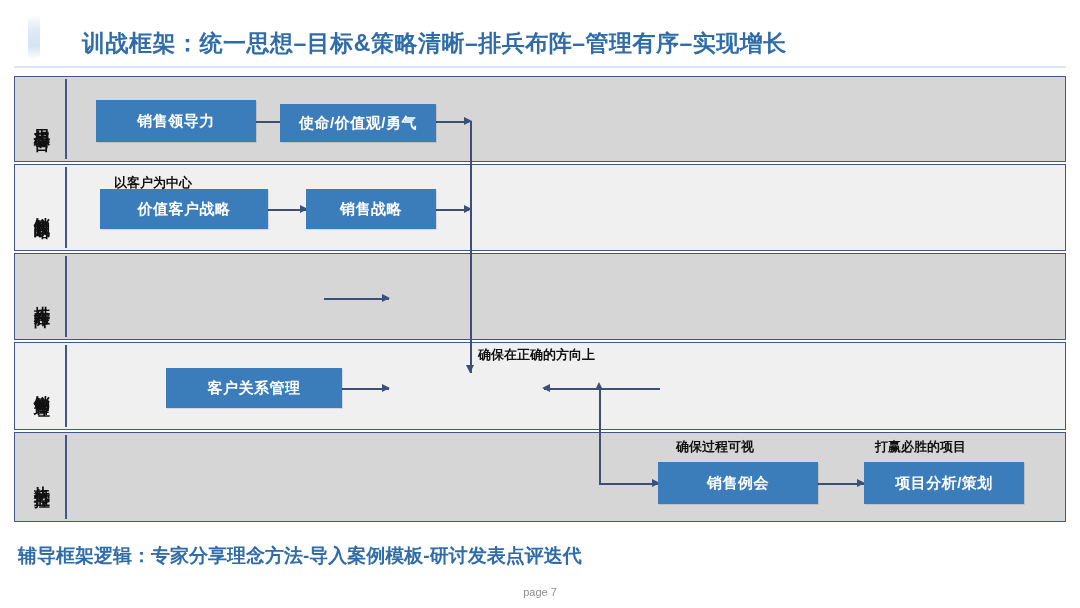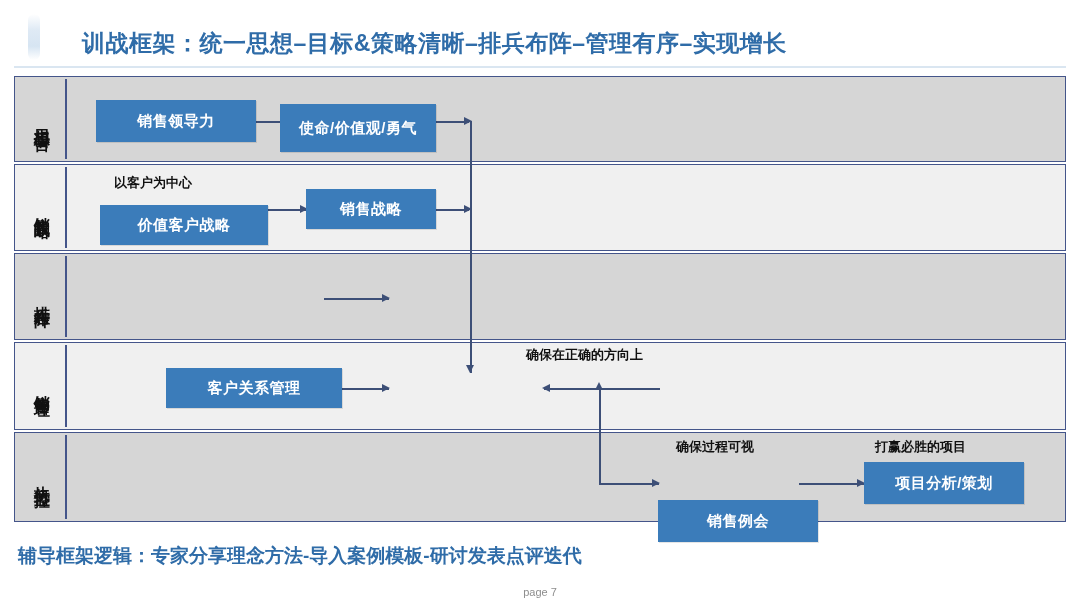--- a/index.html
+++ b/index.html
@@ -244,32 +244,32 @@
   <div class="vline" style="left:585px; top:312px; height:96px;"></div>
   <div class="arrow up" style="left:581px; top:306px;"></div>
 
   <div class="hline" style="left:585px; top:407px; width:60px;"></div>
   <div class="arrow right" style="left:638px; top:402.5px;"></div>
 
   <div class="hline" style="left:785px; top:407px; width:65px;"></div>
   <div class="arrow right" style="left:843px; top:402.5px;"></div>
 
   <div class="anno" style="left:100px; top:98px;">以客户为中心</div>
-  <div class="anno" style="left:464px; top:270px;margin-left:48px;">确保在正确的方向上</div>
+  <div class="anno" style="left:464px; top:270px;">确保在正确的方向上</div>
   <div class="anno" style="left:662px; top:362px;">确保过程可视</div>
   <div class="anno" style="left:861px; top:362px;">打赢必胜的项目</div>
 
   <div class="node" style="left:82px;  top:24px;  width:160px; height:42px;">销售领导力</div>
-  <div class="node" style="left:266px; top:28px;  width:156px; height:48px;">使命/价值观/勇气</div>
-
-  <div class="node" style="left:86px;  top:129px; width:168px; height:40px;">价值客户战略</div>
+  <div class="node" style="left:266px; top:28px;  width:156px; height:38px;">使命/价值观/勇气</div>
+
+  <div class="node" style="left:86px;  top:113px; width:168px; height:40px;">价值客户战略</div>
   <div class="node" style="left:292px; top:113px; width:130px; height:40px;">销售战略</div>
 
 
   <div class="node" style="left:152px; top:292px; width:176px; height:40px;">客户关系管理</div>
 
-  <div class="node" style="left:644px; top:386px; width:160px; height:42px;margin-top:38px;">销售例会</div>
+  <div class="node" style="left:644px; top:386px; width:160px; height:42px;">销售例会</div>
   <div class="node" style="left:850px; top:386px; width:160px; height:42px;">项目分析/策划</div>
 
 </div>
 
 <div id="footer-note">辅导框架逻辑：专家分享理念方法-导入案例模板-研讨发表点评迭代</div>
 <div id="page-number">page 7</div>
 
 </body></html>

